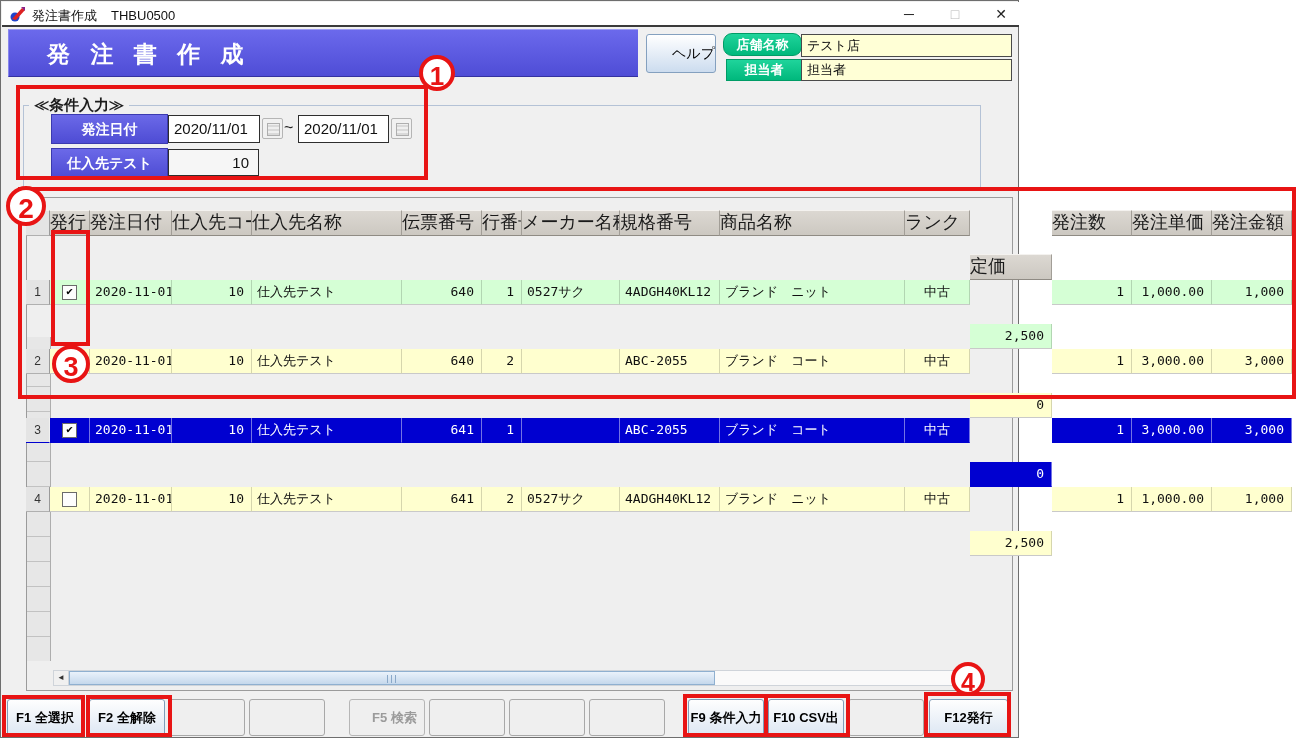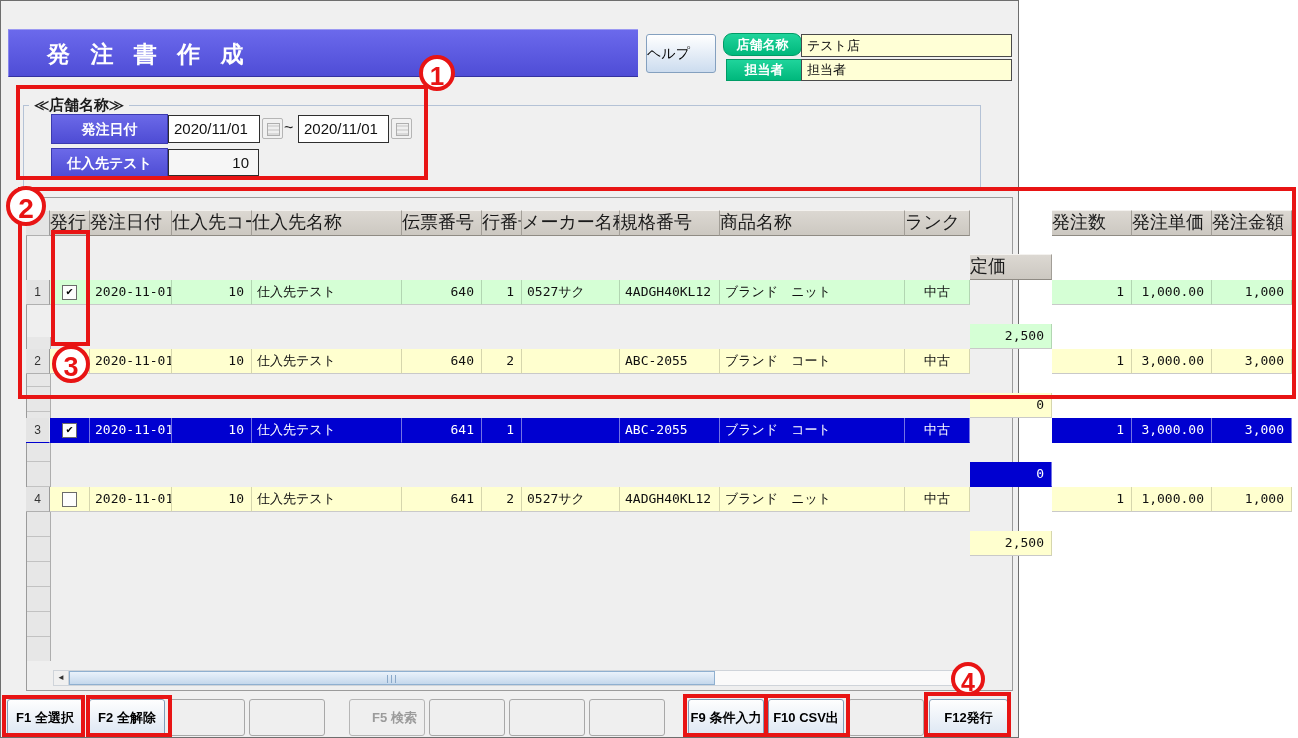--- a/index.html
+++ b/index.html
@@ -14,21 +14,21 @@
   .title-code{margin-left:14px;}
   .winbtn{top:0px;width:34px;height:24px;text-align:center;line-height:24px;font-size:14px;color:#222;cursor:default;}
   .winbtn.max{color:#b8b8b8;}
   .app-icon{left:7px;top:4px;width:17px;height:17px;}
 
   
   .banner{left:7px;top:28px;width:630px;height:48px;background:linear-gradient(180deg,#6b69ec,#4f4dd6);
           border-top:1px solid #9c9af2;border-left:1px solid #8886ee;border-bottom:1px solid #3432a0;}
   .banner-text{left:38px;top:9px;font-size:23px;font-weight:bold;color:#ffffff;letter-spacing:7px;}
   .help-btn{left:645px;top:33px;width:70px;height:39px;background:linear-gradient(180deg,#ffffff,#ccdcef);
-            border:1px solid #84a0bf;border-radius:3px;text-align:left;line-height:37px;font-size:14px;color:#000;}
+            border:1px solid #84a0bf;border-radius:3px;text-align:right;line-height:37px;font-size:14px;color:#000;}
   .hd-label{background:linear-gradient(180deg,#1fd49b,#00b87c);border:1px solid #009c66;color:#fff;
             font-weight:bold;font-size:13px;text-align:center;}
   .hd-field{background:#ffffd6;border:1px solid #4a4a4a;font-size:13px;color:#111;padding-left:5px;}
   .store-label{left:722px;top:32px;width:79px;height:23px;line-height:21px;border-radius:9px;}
   .store-field{left:800px;top:33px;width:211px;height:23px;line-height:21px;}
   .person-label{left:725px;top:58px;width:76px;height:22px;line-height:20px;}
   .person-field{left:800px;top:58px;width:211px;height:22px;line-height:20px;}
 
   
   .fieldset{left:22px;top:104px;width:958px;height:83px;border:1px solid #b4c2d6;}
@@ -110,32 +110,45 @@
   .circ3{left:52px;top:345px;width:38px;height:38px;line-height:36px;font-size:27px;}
   .circ4{left:951px;top:662px;width:34px;height:34px;line-height:32px;font-size:25px;}
 </style>
 </head>
 <body>
 
 <div class="stage">
 
   <div class="abs window">
 
+    <div class="abs titlebar">
+      <svg class="abs app-icon" viewBox="0 0 17 17">
+        <circle cx="6" cy="11" r="4.5" fill="#2244cc"></circle>
+        <path d="M3 13 L13 2 L16 4 L7 14 Z" fill="#dd2222"></path>
+        <path d="M12 1 L16 1 L16 5 Z" fill="#882288"></path>
+      </svg>
+      <div class="abs title-text">
+        <span>発注書作成</span><span class="title-code">THBU0500</span>
+      </div>
+      <div class="abs winbtn" style="left:890px;"><span>─</span></div>
+      <div class="abs winbtn max" style="left:936px;"><span>□</span></div>
+      <div class="abs winbtn" style="left:982px;"><span>✕</span></div>
+    </div>
 
     <div class="abs banner">
       <div class="abs banner-text">発 注 書 作 成</div>
     </div>
     <div class="abs help-btn">ヘルプ</div>
     <div class="abs hd-label store-label">店舗名称</div>
     <div class="abs hd-field store-field">テスト店</div>
     <div class="abs hd-label person-label">担当者</div>
     <div class="abs hd-field person-field">担当者</div>
 
     <div class="abs fieldset"></div>
-    <div class="abs legend">≪店舗名称≫</div>
+    <div class="abs legend">≪条件入力≫</div>
     <div class="abs blue-label date-label">発注日付</div>
     <div class="abs txt-input date-from">2020/11/01</div>
     <div class="abs cal-btn cal1">
         <span></span>
       </div>
     <div class="abs tilde">~</div>
     <div class="abs txt-input date-to">2020/11/01</div>
     <div class="abs cal-btn cal2">
         <span></span>
       </div>

